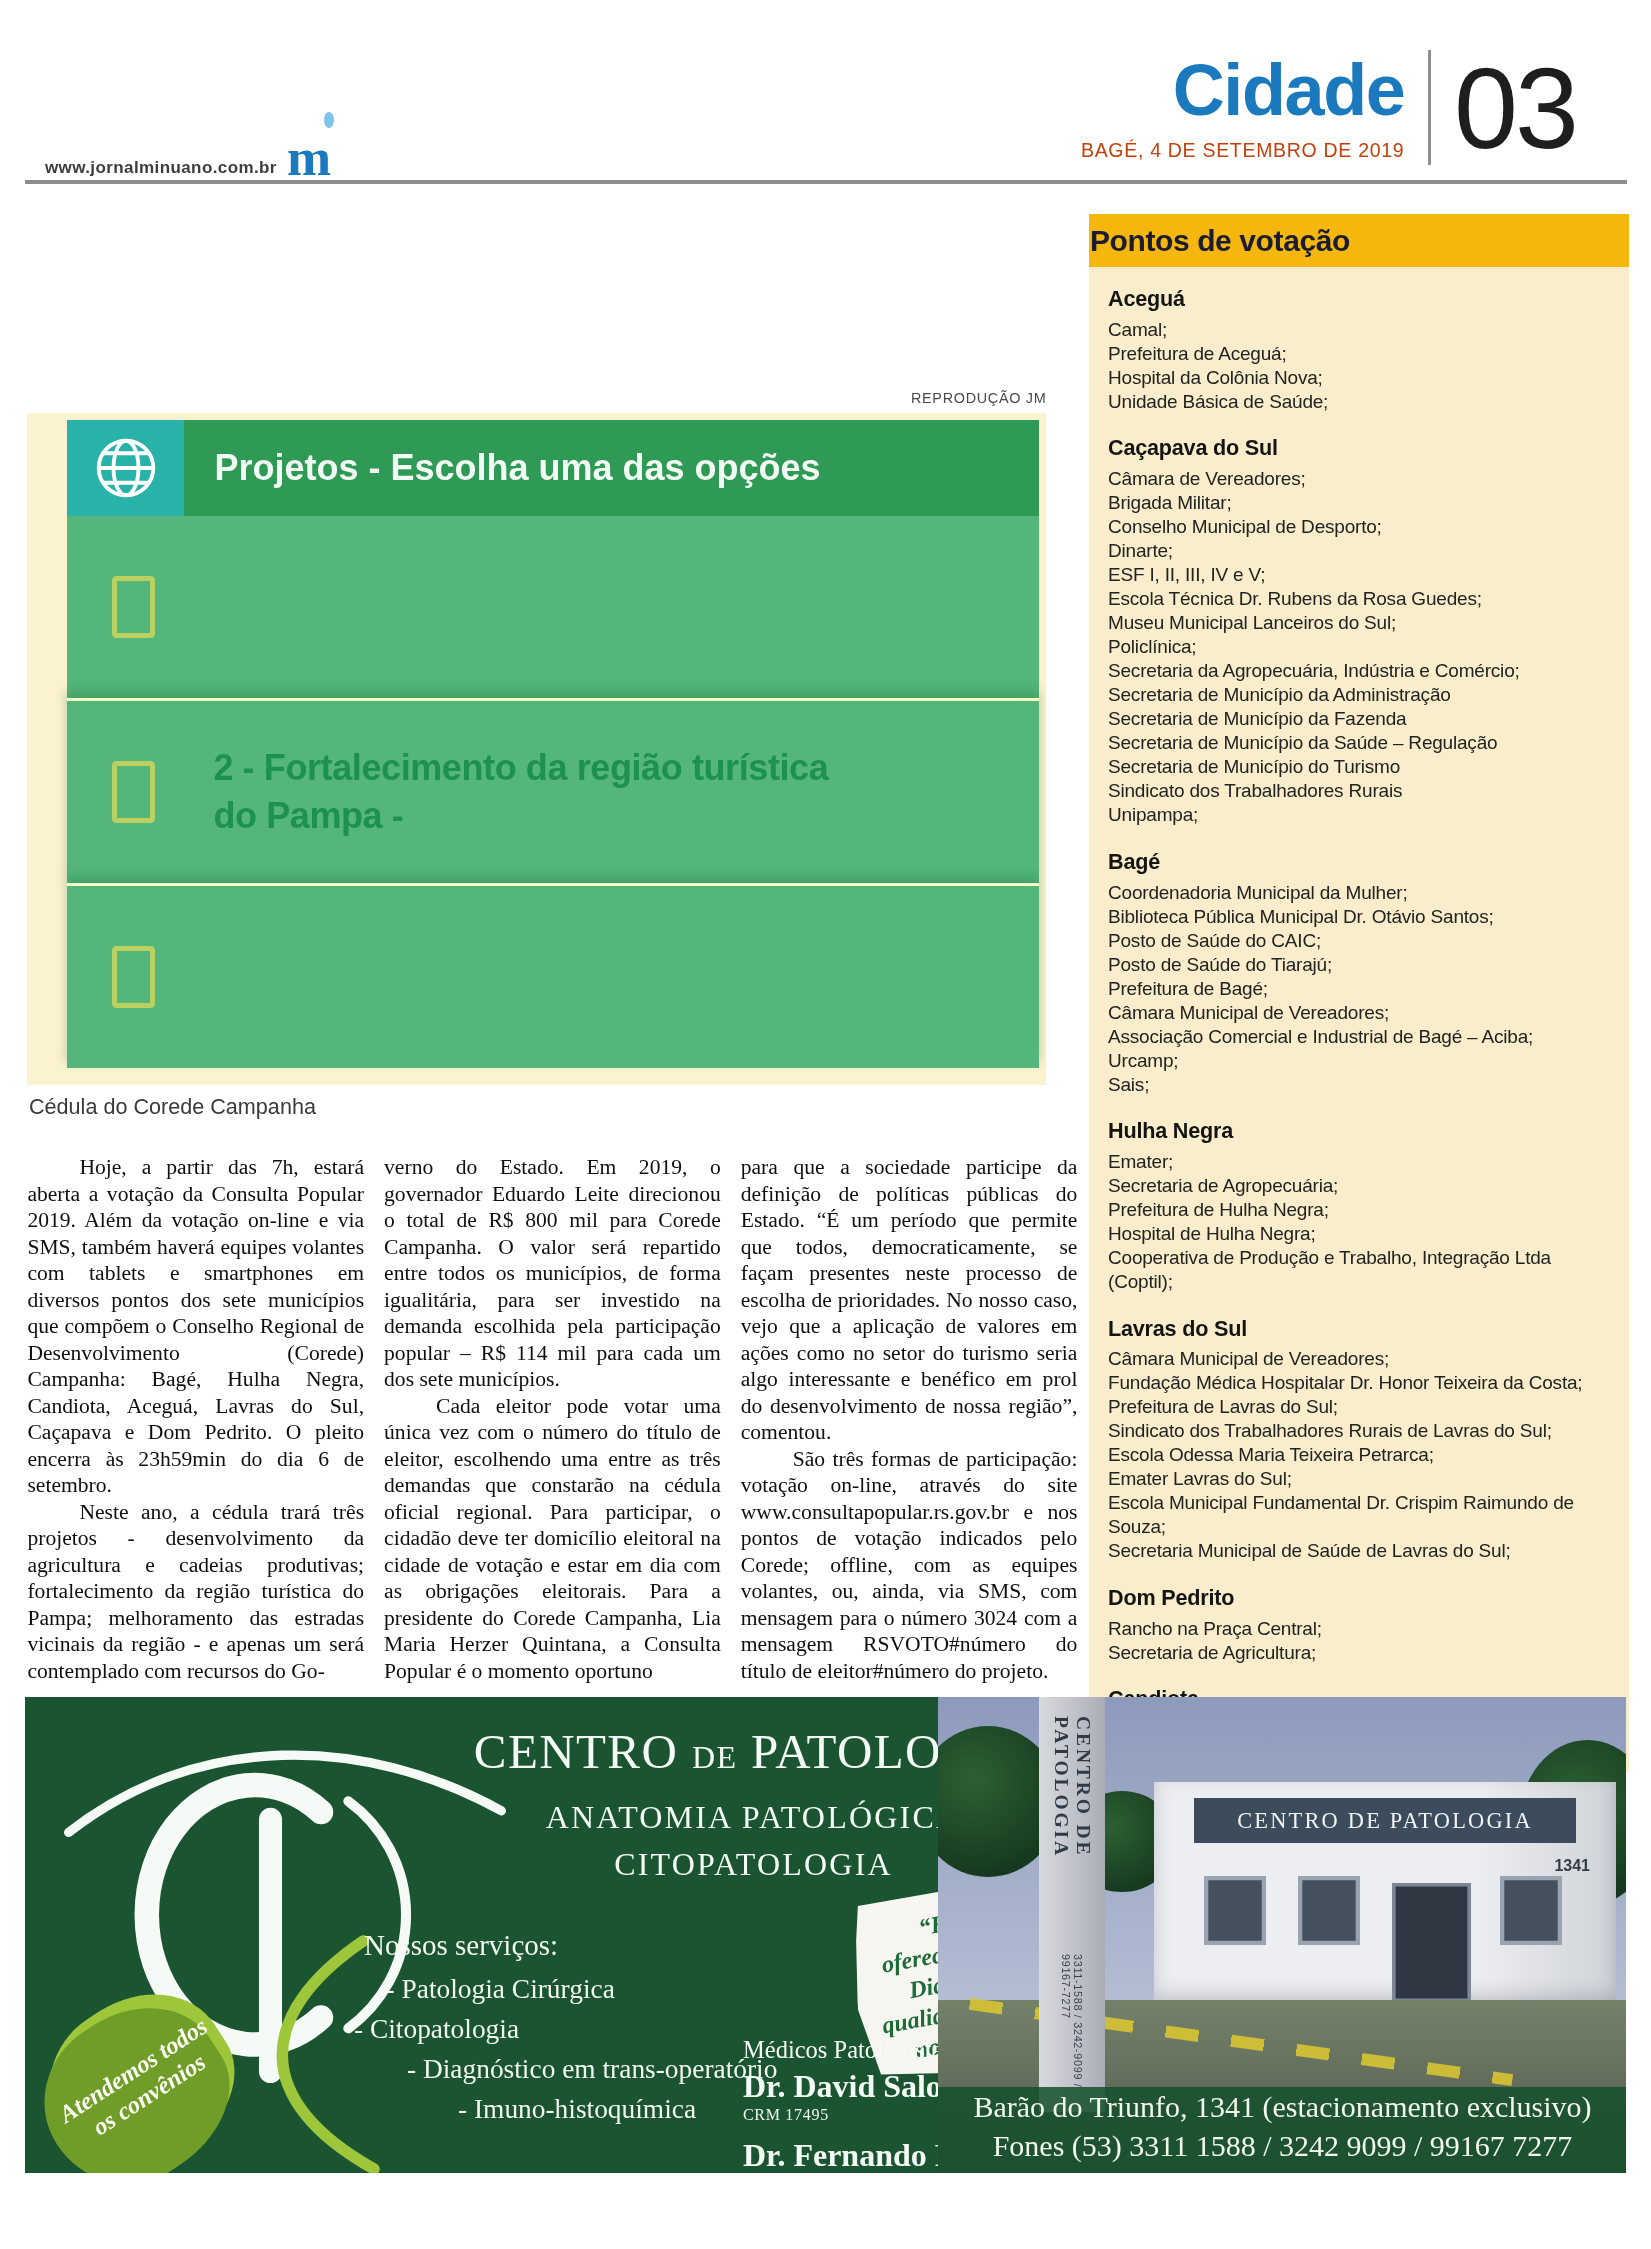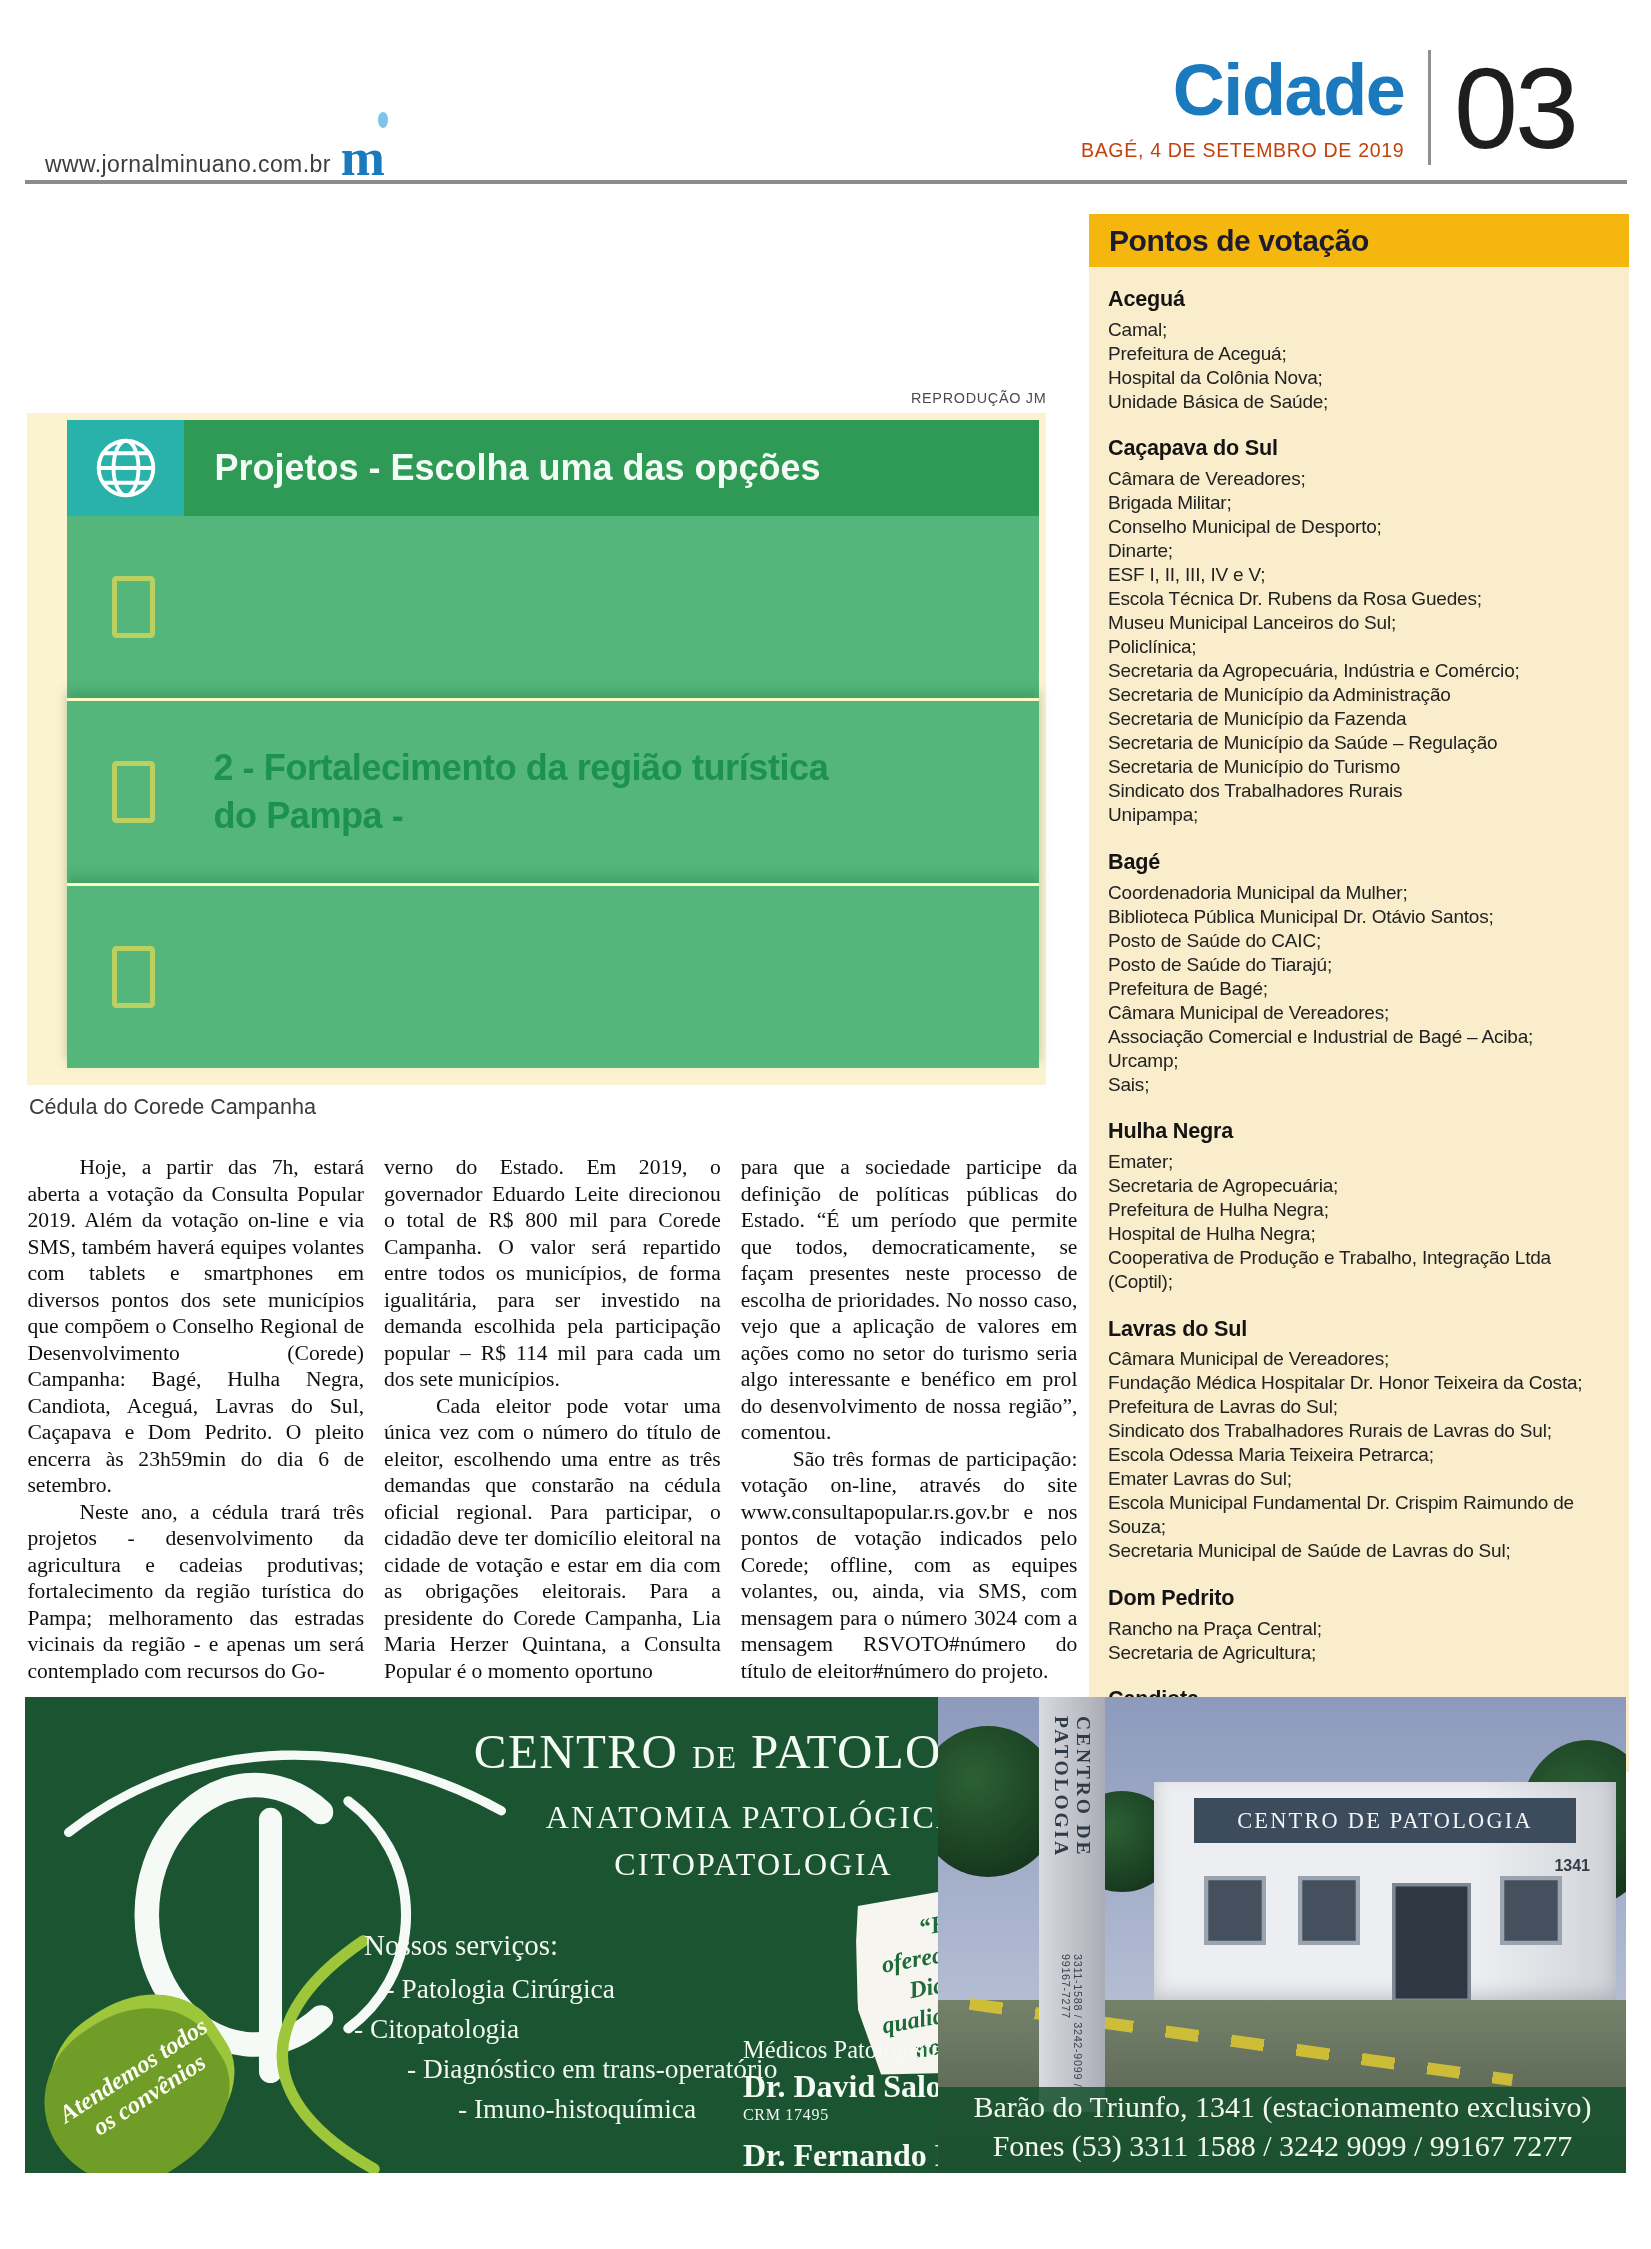--- a/index.html
+++ b/index.html
@@ -1,21 +1,21 @@
 <!DOCTYPE html>
 <html lang="pt" style="font-size:11.5px"><head>
 <meta charset="utf-8">
 <style>
   html,body{margin:0;padding:0;background:#fff;}
   .page{position:relative;width:1652px;height:2250px;background:#fff;overflow:hidden;
         font-family:"Liberation Sans",sans-serif;color:#111;}
 
   
   .masthead-left{position:absolute;left:45px;top:136px;display:flex;align-items:flex-end;gap:10px;}
-  .site-url{font-size:23px;color:#3d3d3d;letter-spacing:0.4px;}
+  .site-url{font-size:17px;color:#3d3d3d;letter-spacing:0.4px;font-weight:bold;}
   .m-logo{position:relative;font-family:"Liberation Serif",serif;font-weight:bold;
           font-size:53px;line-height:.8;color:#1b79be;}
   .m-logo .m-dot{position:absolute;right:-2.9px;top:-24.5px;width:10px;height:16px;border-radius:50%;
           background:#7ec4e9;}
   .masthead-right{position:absolute;right:76px;top:50px;display:flex;align-items:center;gap:19px;}
   .section-name{font-size:72px;font-weight:bold;color:#1b79be;letter-spacing:-1.4px;line-height:.95;}
   .section-date{font-size:19.5px;color:#c2410c;letter-spacing:0.7px;margin-top:14px;}
   .head-sep{width:2.9px;height:115px;background:#8f8f8f;margin:0 4.3px 2.9px 4.3px;}
   .page-number{font-size:115px;line-height:.85;color:#1e1e1e;font-weight:normal;letter-spacing:-2.9px;}
   .head-rule{position:absolute;left:25px;right:25px;top:180px;height:3.6px;background:#8c8c8c;}
@@ -43,21 +43,21 @@
   
   .article{position:absolute;left:27.4px;top:1154px;width:1050px;height:537px;display:flex;gap:20px;
            font-family:"Liberation Serif",serif;}
   .col{flex:1;text-align:justify;font-size:21.6px;line-height:26.5px;color:#0f0f0f;}
   .col p{margin:0;}
   .col p.ind{text-indent:52px;}
 
   
   .sidebar{position:absolute;left:1089px;top:214px;width:540px;}
   .sb-head{height:53px;background:#f5b60d;display:flex;align-items:center;}
-  .sb-title{font-size:30px;font-weight:bold;color:#1c1c30;padding-left:20px;letter-spacing:-0.4px;}
+  .sb-title{font-size:30px;font-weight:bold;color:#1c1c30;padding-left:1px;letter-spacing:-0.4px;}
   .sb-body{background:#faedcb;padding:19px 17.3px 30px 19px;}
   .sb-section{margin-bottom:21.6px;}
   .sb-city{font-size:21.6px;font-weight:bold;color:#141414;margin-bottom:5.8px;letter-spacing:-0.2px;}
   .sb-item{font-size:19px;line-height:24px;color:#222;letter-spacing:-0.2px;}
 
   
   .ad{position:absolute;left:25px;top:1697px;width:1601px;height:476px;background:#1a5431;overflow:hidden;}
   .ad-swoosh{position:absolute;left:29px;top:20px;}
   .ad-logo{position:absolute;left:94px;top:43px;}
   .ad-titleblock{position:absolute;left:404px;top:26px;width:649px;text-align:center;

